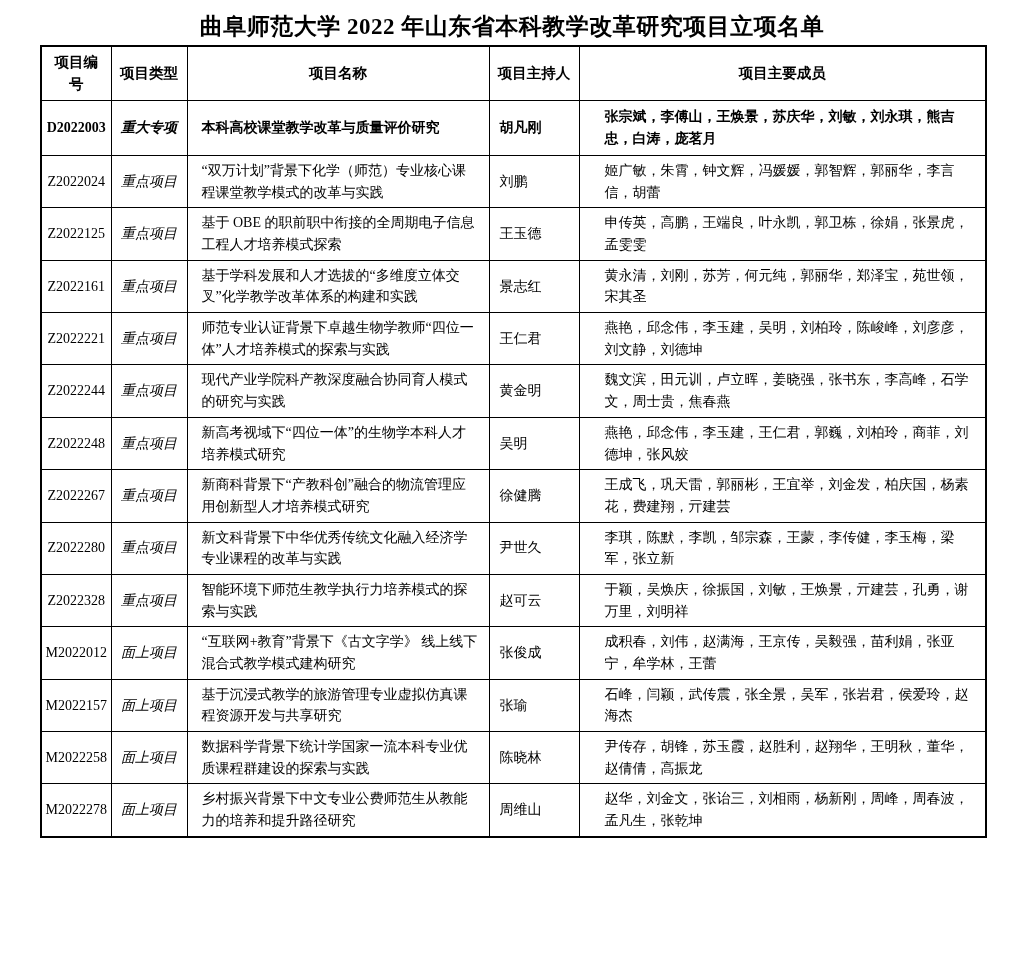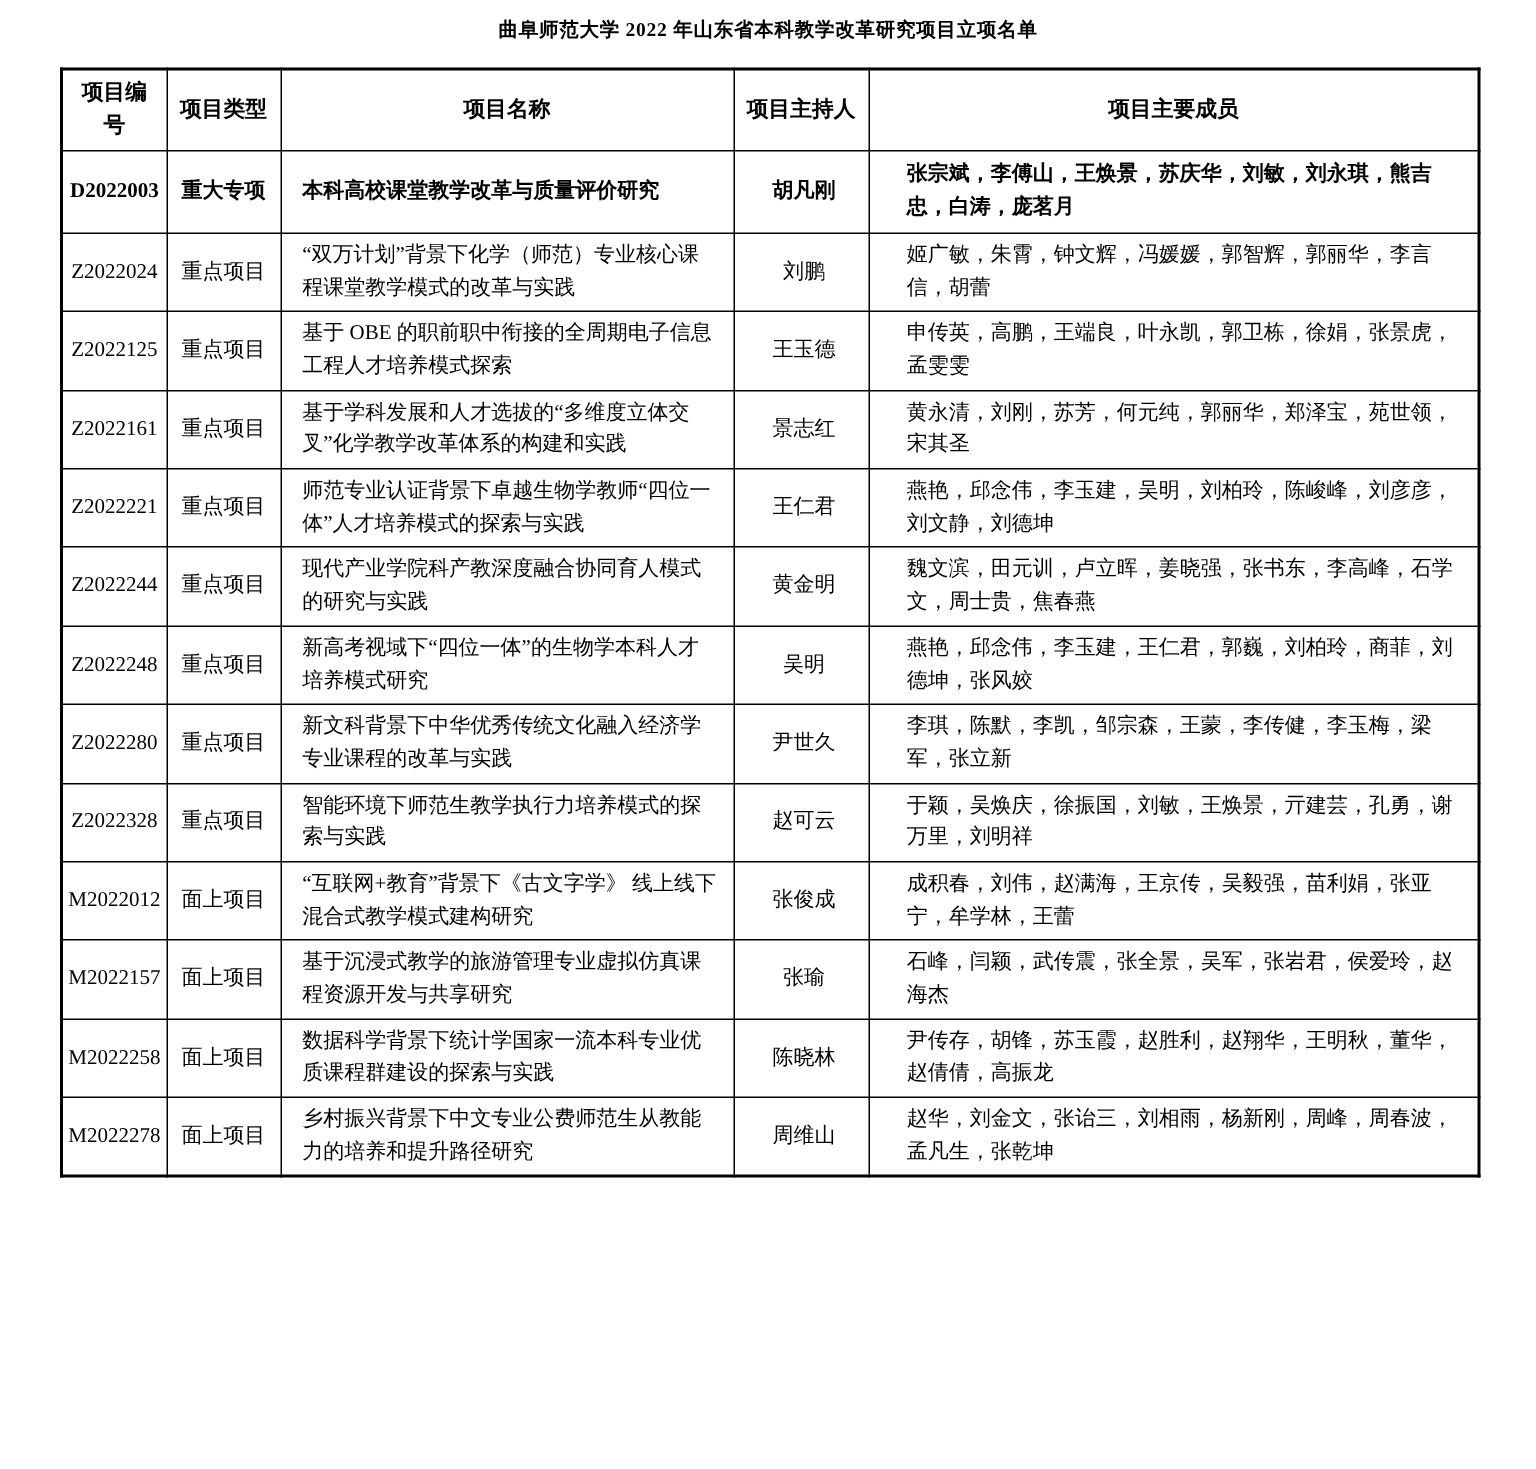--- a/index.html
+++ b/index.html
@@ -5,21 +5,21 @@
   html,body { margin:0; padding:0; }
   body {
     width:1024px; height:979px;
     background:#ffffff; color:#000;
     font-family:"Liberation Serif","DejaVu Serif",serif;
     position:relative; overflow:hidden;
   }
   .page-title {
     text-align:center;
     font-weight:bold;
-    font-size:13px;
+    font-size:23px;
     padding-top:11px;
     letter-spacing:0.5px;
   }
   table.projects {
     position:absolute;
     left:40px; top:45px;
     width:945px;
     border-collapse:collapse;
     border:2px solid #000;
     table-layout:fixed;
@@ -32,23 +32,23 @@
     line-height:1.55;
     word-break:break-all;
   }
   .projects thead th {
     font-weight:bold;
     text-align:center;
     height:34px;
     font-size:14.5px;
   }
   .projects td.c-id   { text-align:center; padding:5px 2px; }
-  .projects td.c-type { text-align:center; }
+  .projects td.c-type { text-align:center;font-style:italic; }
   .projects td.c-name { text-align:left; padding-left:14px; padding-right:9px; }
-  .projects td.c-lead { text-align:center; padding-left:10px; }
+  .projects td.c-lead { text-align:left; padding-left:10px; }
   .projects td.c-mem  { text-align:left; padding-left:25px; padding-right:8px; }
   .projects tbody tr { height:47px; }
   .projects tr.emphasis td { font-weight:bold; }
   .projects tr.emphasis { height:55px; }
   col.w-id   { width:70px; }
   col.w-type { width:76px; }
   col.w-name { width:302px; }
   col.w-lead { width:90px; }
   col.w-mem  { width:407px; }
 </style>
@@ -118,20 +118,27 @@
         <td class="c-mem">魏文滨，田元训，卢立晖，姜晓强，张书东，李高峰，石学文，周士贵，焦春燕</td>
       </tr>
       <tr>
         <td class="c-id">Z2022248</td>
         <td class="c-type">重点项目</td>
         <td class="c-name">新高考视域下“四位一体”的生物学本科人才培养模式研究</td>
         <td class="c-lead">吴明</td>
         <td class="c-mem">燕艳，邱念伟，李玉建，王仁君，郭巍，刘柏玲，商菲，刘德坤，张风姣</td>
       </tr>
       <tr>
+        <td class="c-id">Z2022267</td>
+        <td class="c-type">重点项目</td>
+        <td class="c-name">新商科背景下“产教科创”融合的物流管理应用创新型人才培养模式研究</td>
+        <td class="c-lead">徐健腾</td>
+        <td class="c-mem">王成飞，巩天雷，郭丽彬，王宜举，刘金发，柏庆国，杨素花，费建翔，亓建芸</td>
+      </tr>
+      <tr>
         <td class="c-id">Z2022280</td>
         <td class="c-type">重点项目</td>
         <td class="c-name">新文科背景下中华优秀传统文化融入经济学专业课程的改革与实践</td>
         <td class="c-lead">尹世久</td>
         <td class="c-mem">李琪，陈默，李凯，邹宗森，王蒙，李传健，李玉梅，梁军，张立新</td>
       </tr>
       <tr>
         <td class="c-id">Z2022328</td>
         <td class="c-type">重点项目</td>
         <td class="c-name">智能环境下师范生教学执行力培养模式的探索与实践</td>

